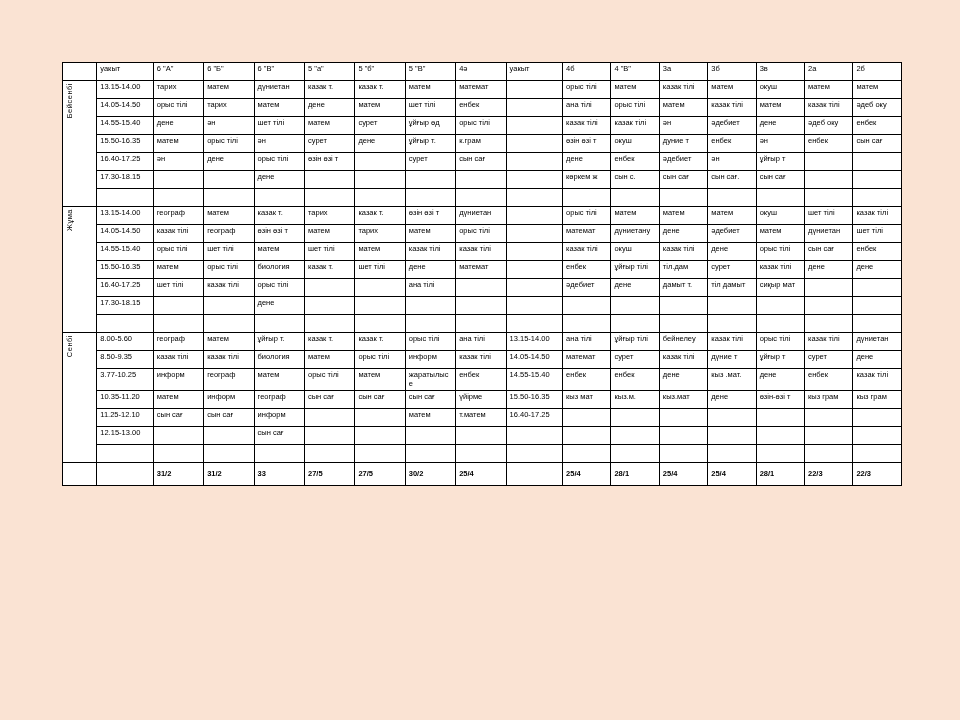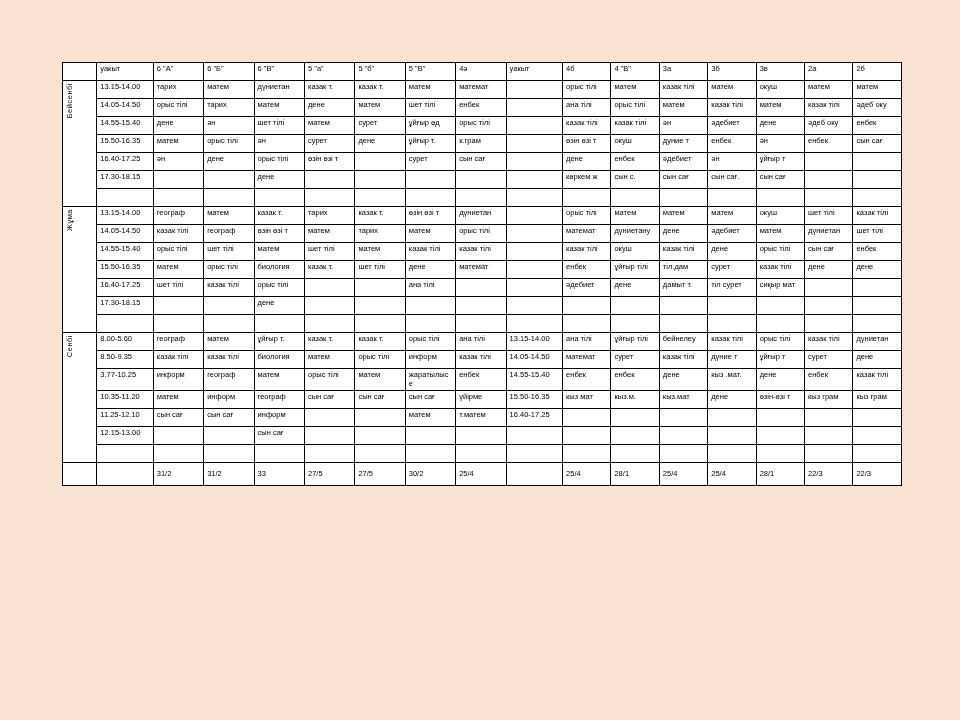--- a/index.html
+++ b/index.html
@@ -73,21 +73,21 @@
   td.peach {
     background: #fbe2d2;
   }
   td.tall {
     height: 24px;
   }
   td.spacer {
     height: 10px;
   }
   tr.totals td {
-    font-weight: normal;
+    font-weight: bold;
     height: 18px;
     vertical-align: middle;
   }
 </style>
 </head>
 <body>
 
 <div class="page">
   <div class="table-wrap">
     <table class="sched">
@@ -336,21 +336,21 @@
             <td class="tall">казак тілі</td>
             <td class="tall">орыс тілі</td>
             <td class="tall peach"></td>
             <td class="tall peach"></td>
             <td class="tall">ана тілі</td>
             <td class="tall peach"></td>
             <td class="tall peach"></td>
             <td class="tall">әдебиет</td>
             <td class="tall">дене</td>
             <td class="tall">дамыт т.</td>
-            <td class="tall">тіл сурет</td>
+            <td class="tall">тіл дамыт</td>
             <td class="tall">сиқыр мат</td>
             <td class="tall"></td>
             <td class="tall"></td>
           </tr>
           <tr>
             <td class="tall">17.30-18.15</td>
             <td class="tall"></td>
             <td class="tall peach"></td>
             <td class="tall">дене</td>
             <td class="tall"></td>

